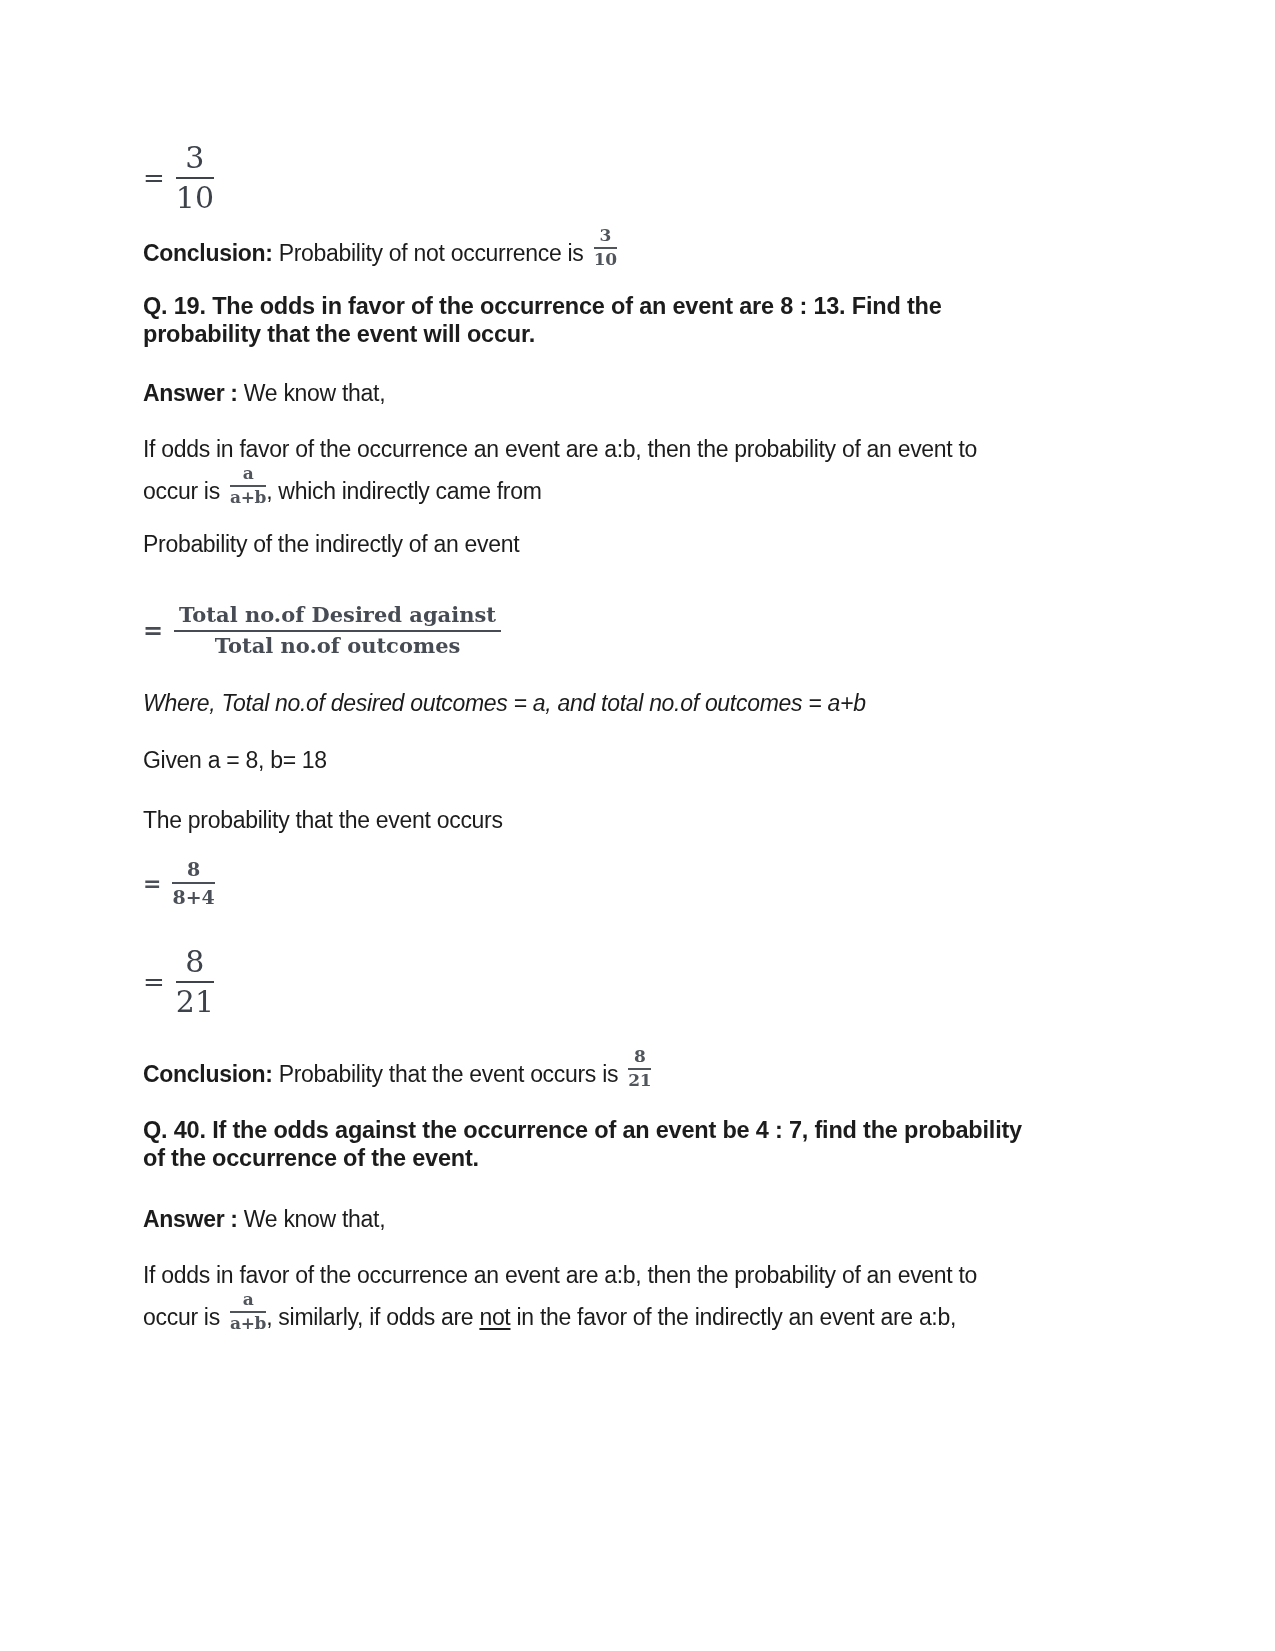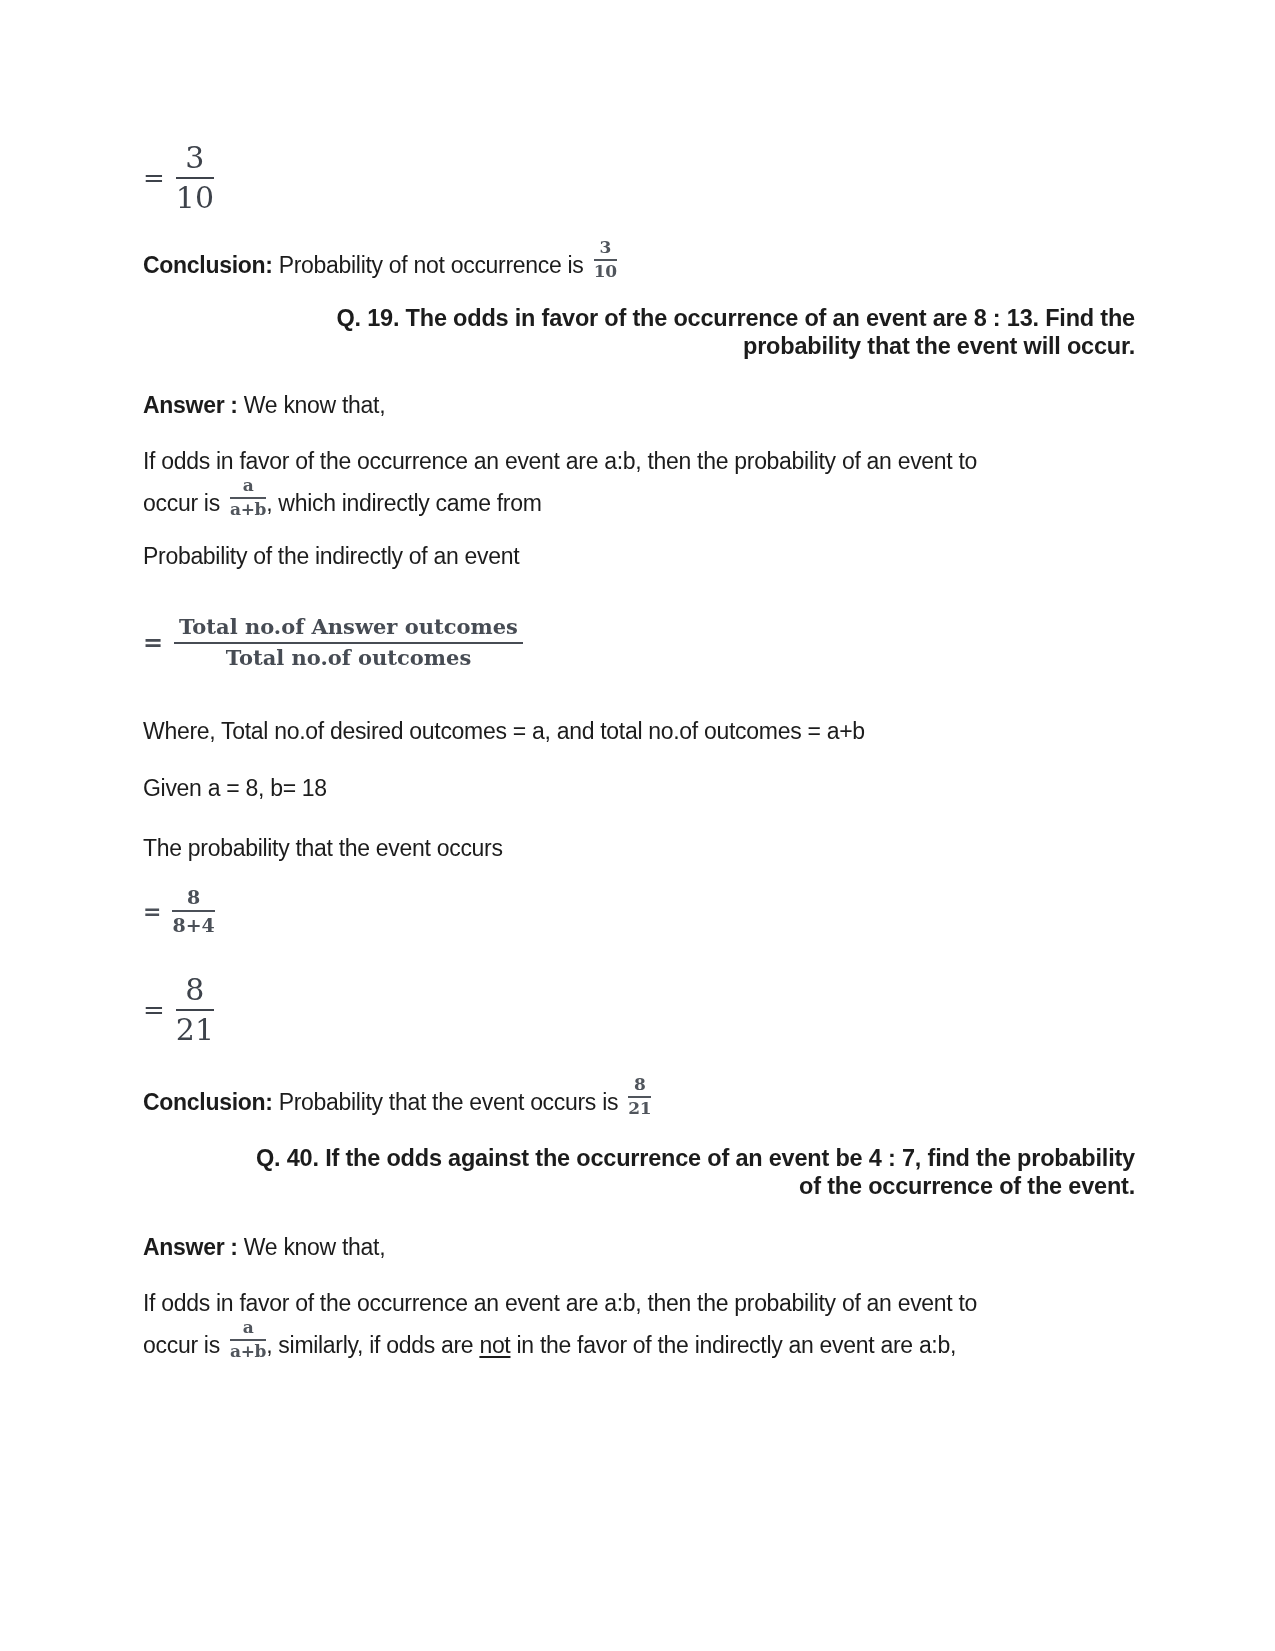--- a/index.html
+++ b/index.html
@@ -82,36 +82,36 @@
   .f-big   { font-size: 30px; }
   .f-big .beq { font-size: 26px; }
   .f-slab  { font-size: 21px; font-weight: bold; color: #474c54; }
   .f-slab .fnum { border-color: #474c54; }
   .f-slab .beq { font-size: 24px; }
   .f-small { font-size: 19px; font-weight: bold; color: #4b5058; }
   .f-small .fnum { border-color: #4b5058; }
   .f-small .beq { font-size: 22px; }
 
   
-  .mt-conclusion1 { margin-top: 22px; }
+  .mt-conclusion1 { margin-top: 10px; }
   .mt-h19        { margin-top: 26px; }
   .mt-ans1       { margin-top: 32px; }
   .mt-para1      { margin-top: 29px; }
   .mt-defline    { margin-top: 26px; }
   .mt-f2         { margin-top: 46px; }
-  .mt-where      { margin-top: 48px; }
+  .mt-where      { margin-top: 32px; font-style: italic; }
   .mt-given      { margin-top: 30px; }
   .mt-probline   { margin-top: 33px; }
   .mt-f3         { margin-top: 25px; }
   .mt-f4         { margin-top: 38px; }
   .mt-conclusion2{ margin-top: 28px; }
   .mt-h20        { margin-top: 28px; }
   .mt-ans2       { margin-top: 34px; }
   .mt-para2      { margin-top: 29px; }
-  .cline { display: block; text-align: right; }
+  .cline { display: block; }
 </style>
 </head>
 <body>
 
 <div class="page">
 
   <div class="bformula f-big">
     <span class="beq">=</span>
     <span class="bfrac">
       <span class="fnum">3</span>
@@ -143,21 +143,21 @@
           <span class="fden">a+b</span>
         </span><span>, which indirectly came from</span>
     </div>
   </div>
 
   <div class="line mt-defline">Probability of the indirectly of an event</div>
 
   <div class="bformula f-slab mt-f2">
     <span class="beq">=</span>
     <span class="bfrac">
-      <span class="fnum">Total no.of Answer outcomes</span>
+      <span class="fnum">Total no.of Desired against</span>
       <span class="fden">Total no.of outcomes</span>
     </span>
   </div>
 
   <div class="line mt-where">Where, Total no.of desired outcomes = a, and total no.of outcomes = a+b</div>
   <div class="line mt-given">Given a = 8, b= 18</div>
   <div class="line mt-probline">The probability that the event occurs</div>
 
   <div class="bformula f-small mt-f3">
     <span class="beq">=</span>

